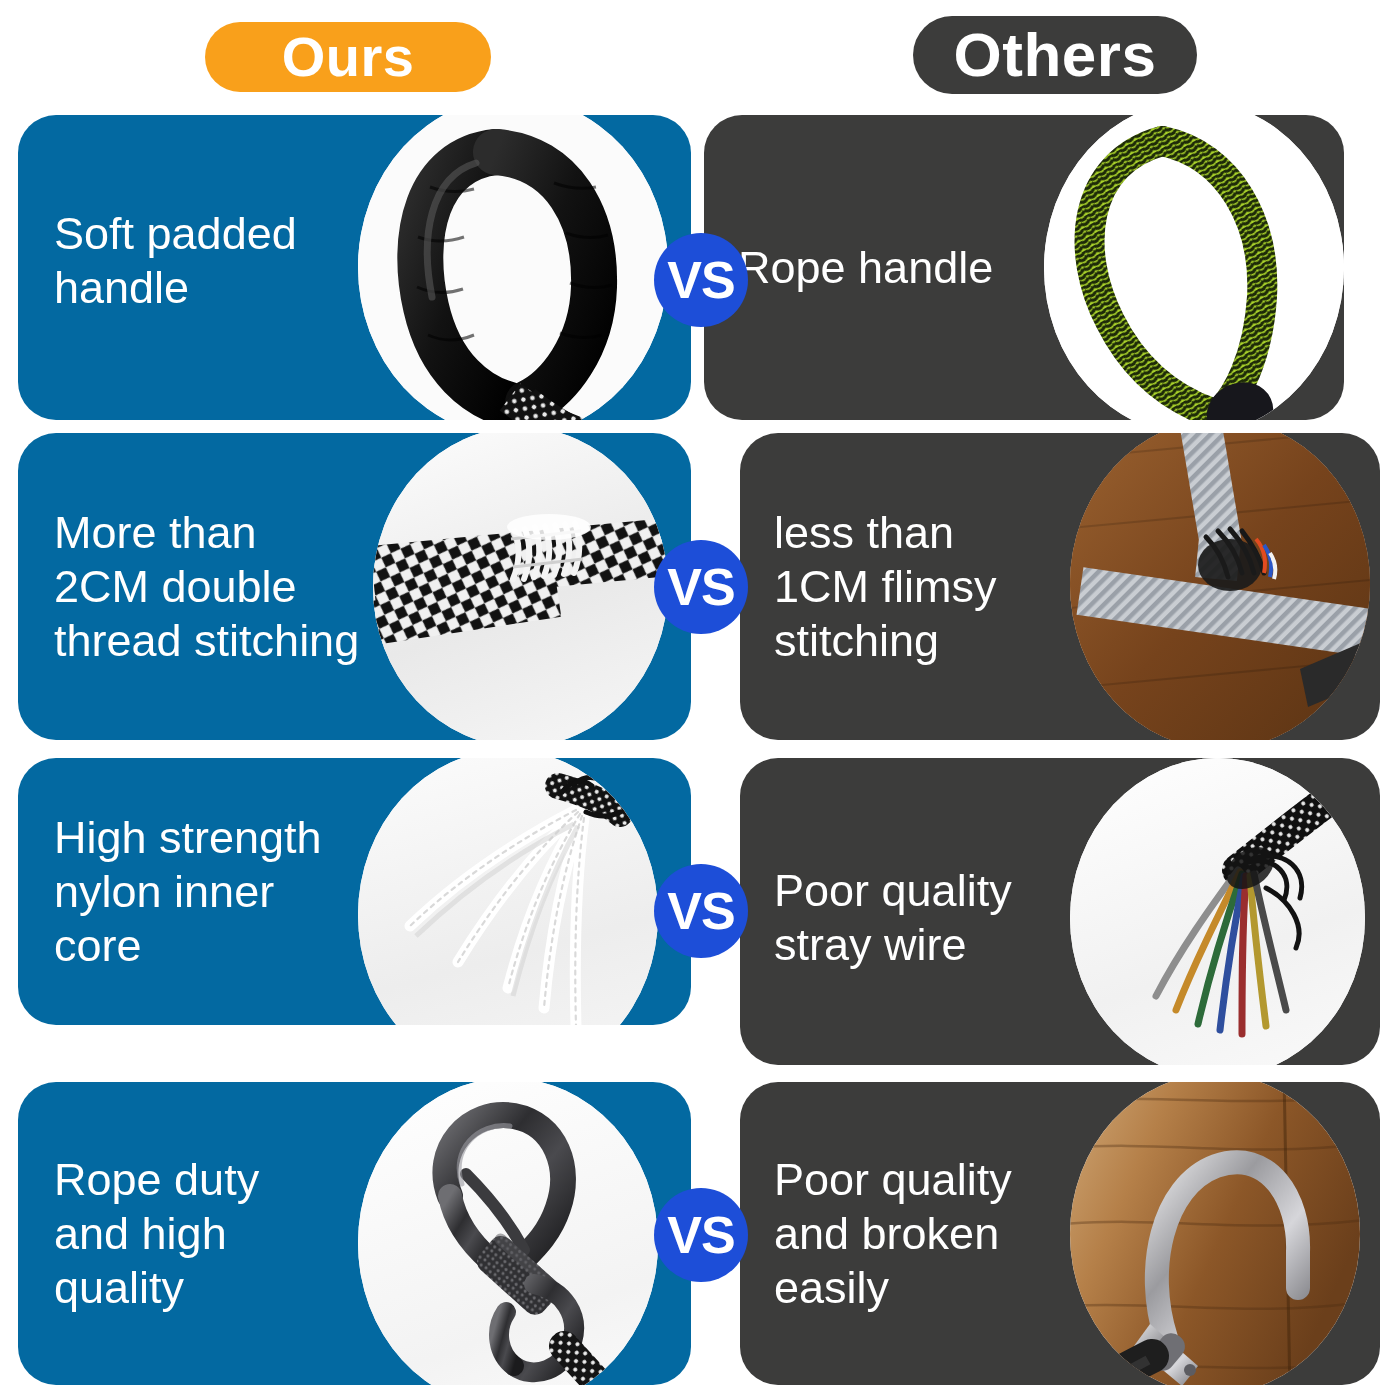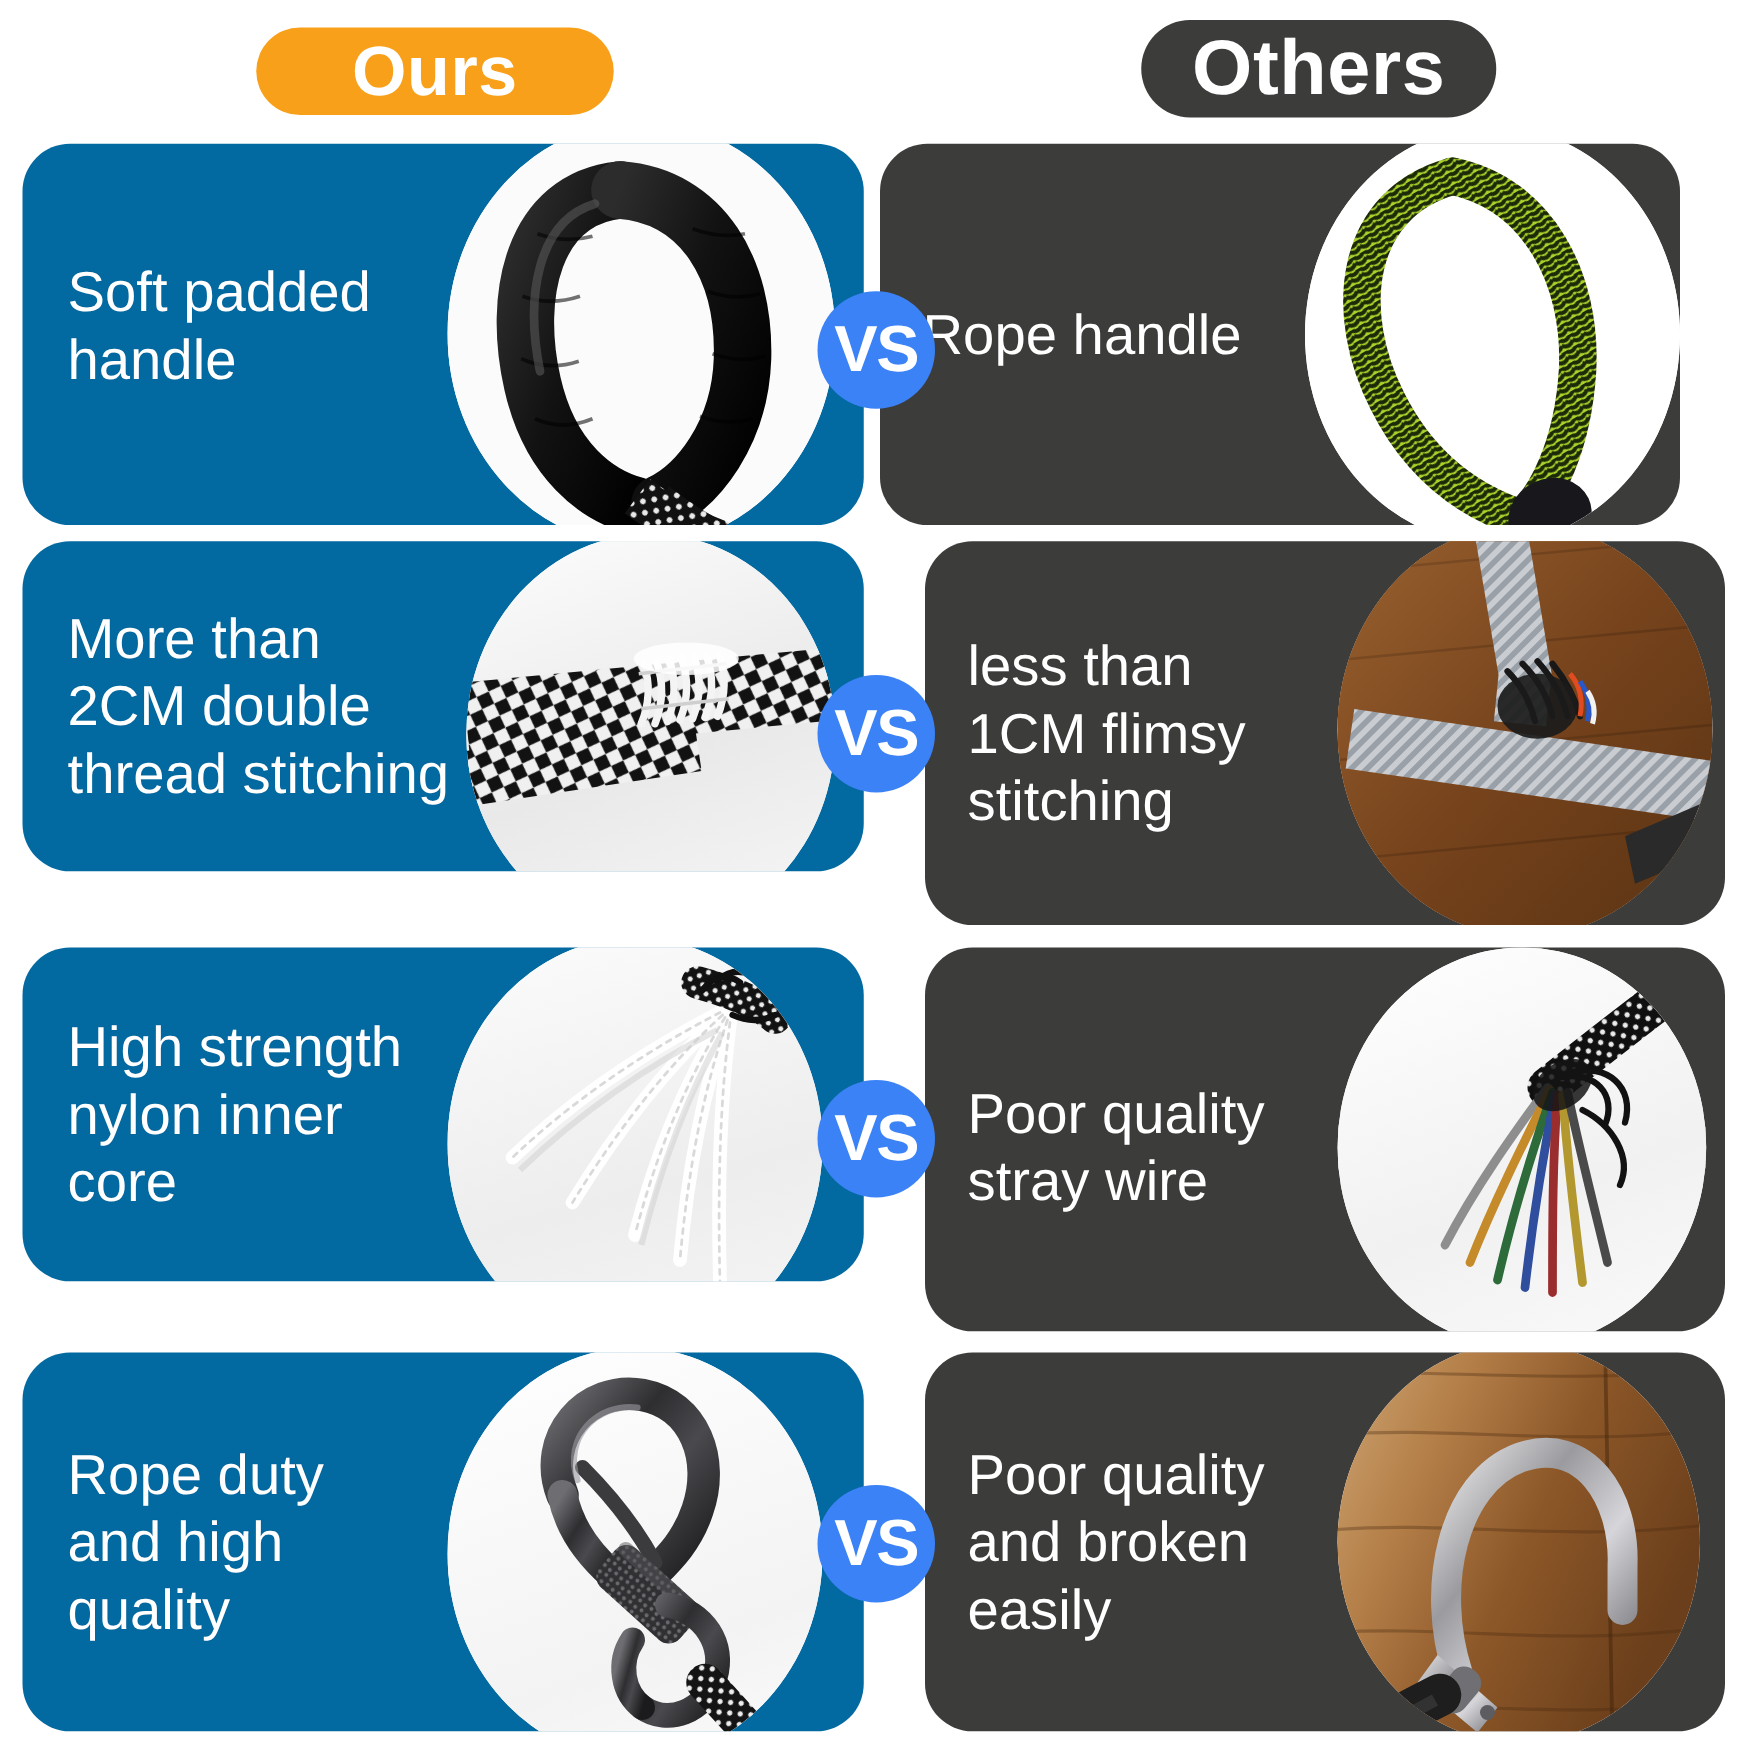--- a/index.html
+++ b/index.html
@@ -59,21 +59,21 @@
     overflow:hidden;
     z-index:2;
   }
   .photo-inner{position:absolute;inset:0;}
 
   
   .vs{
     position:absolute;
     width:94px;height:94px;
     border-radius:50%;
-    background:#3b82f6;
+    background:#1d4ed8;
     color:#ffffff;
     display:flex;align-items:center;justify-content:center;
     font-size:52px;font-weight:700;
     letter-spacing:-1px;
     z-index:10;
     line-height:1;
   }
 </style>
 </head>
 <body>
@@ -147,21 +147,21 @@
           </defs>
           <path d="M118 40 C 38 62, 30 150, 66 220 C 96 280, 140 302, 168 312" fill="none" stroke="url(#ropeg)" stroke-width="30" stroke-linecap="round"></path>
           <path d="M118 40 C 186 54, 222 122, 218 196 C 214 258, 192 296, 176 312" fill="none" stroke="url(#ropeg)" stroke-width="30" stroke-linecap="round"></path>
           <path d="M172 300 C 186 312, 196 320, 206 330" fill="none" stroke="#6f4b22" stroke-width="12"></path>
           <ellipse cx="196" cy="312" rx="34" ry="30" fill="#17171c" transform="rotate(-25 196 312)"></ellipse>
         </svg>
       </div>
     </div>
   </div>
 
-  <div class="card ours" style="left:18px;top:433px;width:641px;height:264px;">
+  <div class="card ours" style="left:18px;top:433px;width:641px;height:307px;">
     <div class="card-text">More than
 2CM double
 thread stitching</div>
     <div class="photo" style="left:355px;top:-6px;width:295px;height:320px;">
       <div class="photo-inner" style="background:linear-gradient(160deg,#fdfdfd 0%,#e9e9e9 55%,#f7f7f7 100%);">
         <svg viewBox="0 0 295 320" width="295" height="320">
           <defs>
             <pattern id="mesh2" width="15" height="15" patternUnits="userSpaceOnUse" patternTransform="rotate(20)">
               <rect width="15" height="15" fill="#121212"></rect>
               <path d="M0 7.5 L7.5 0 L15 7.5 L7.5 15 Z" fill="#f0f0f0"></path>

